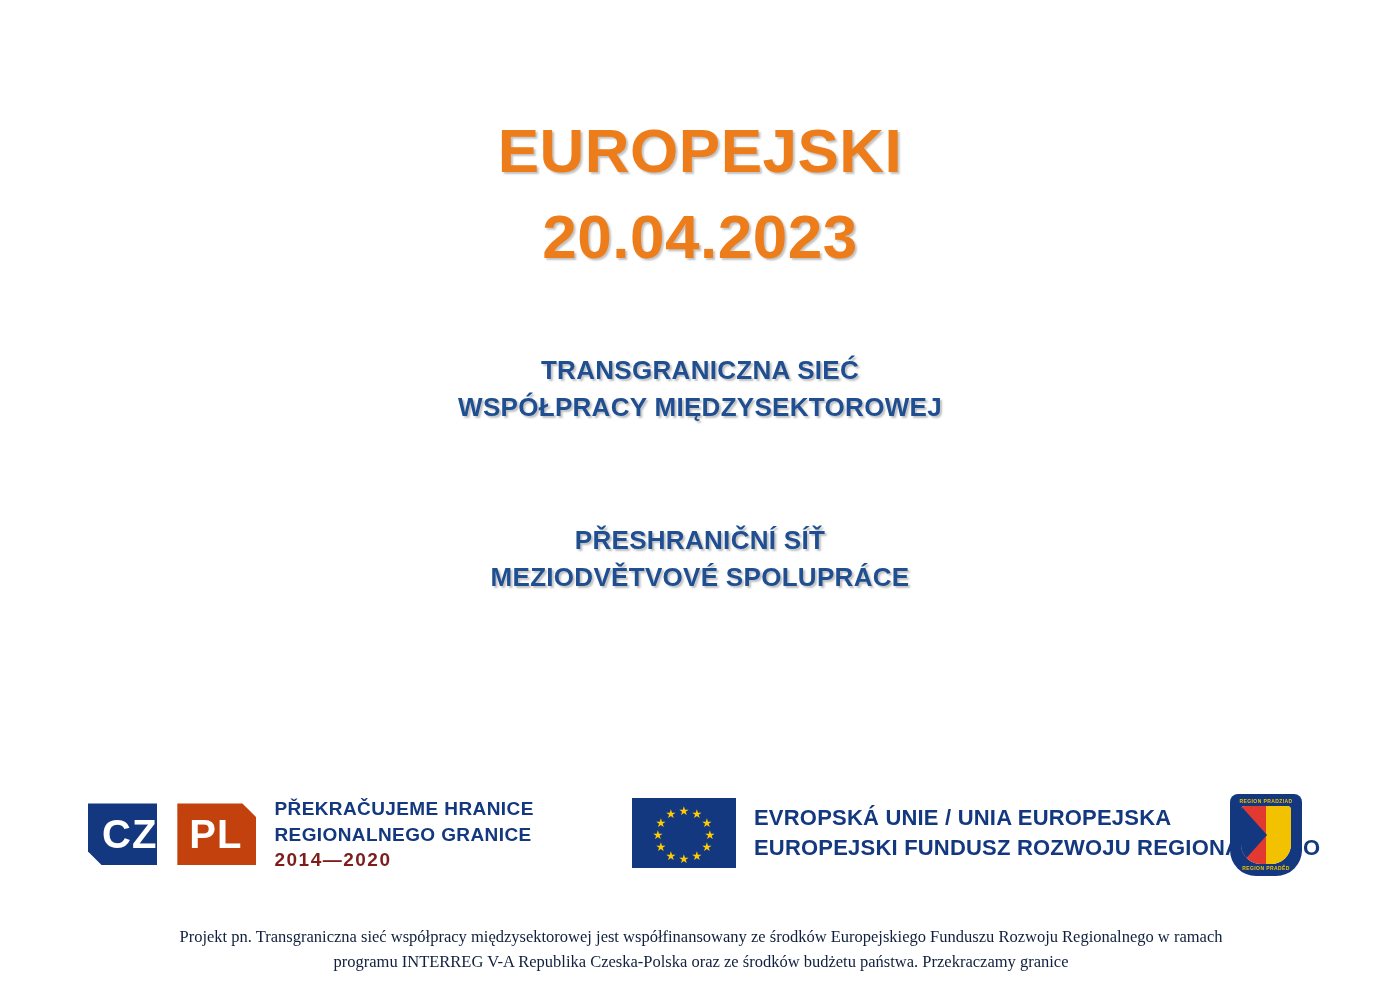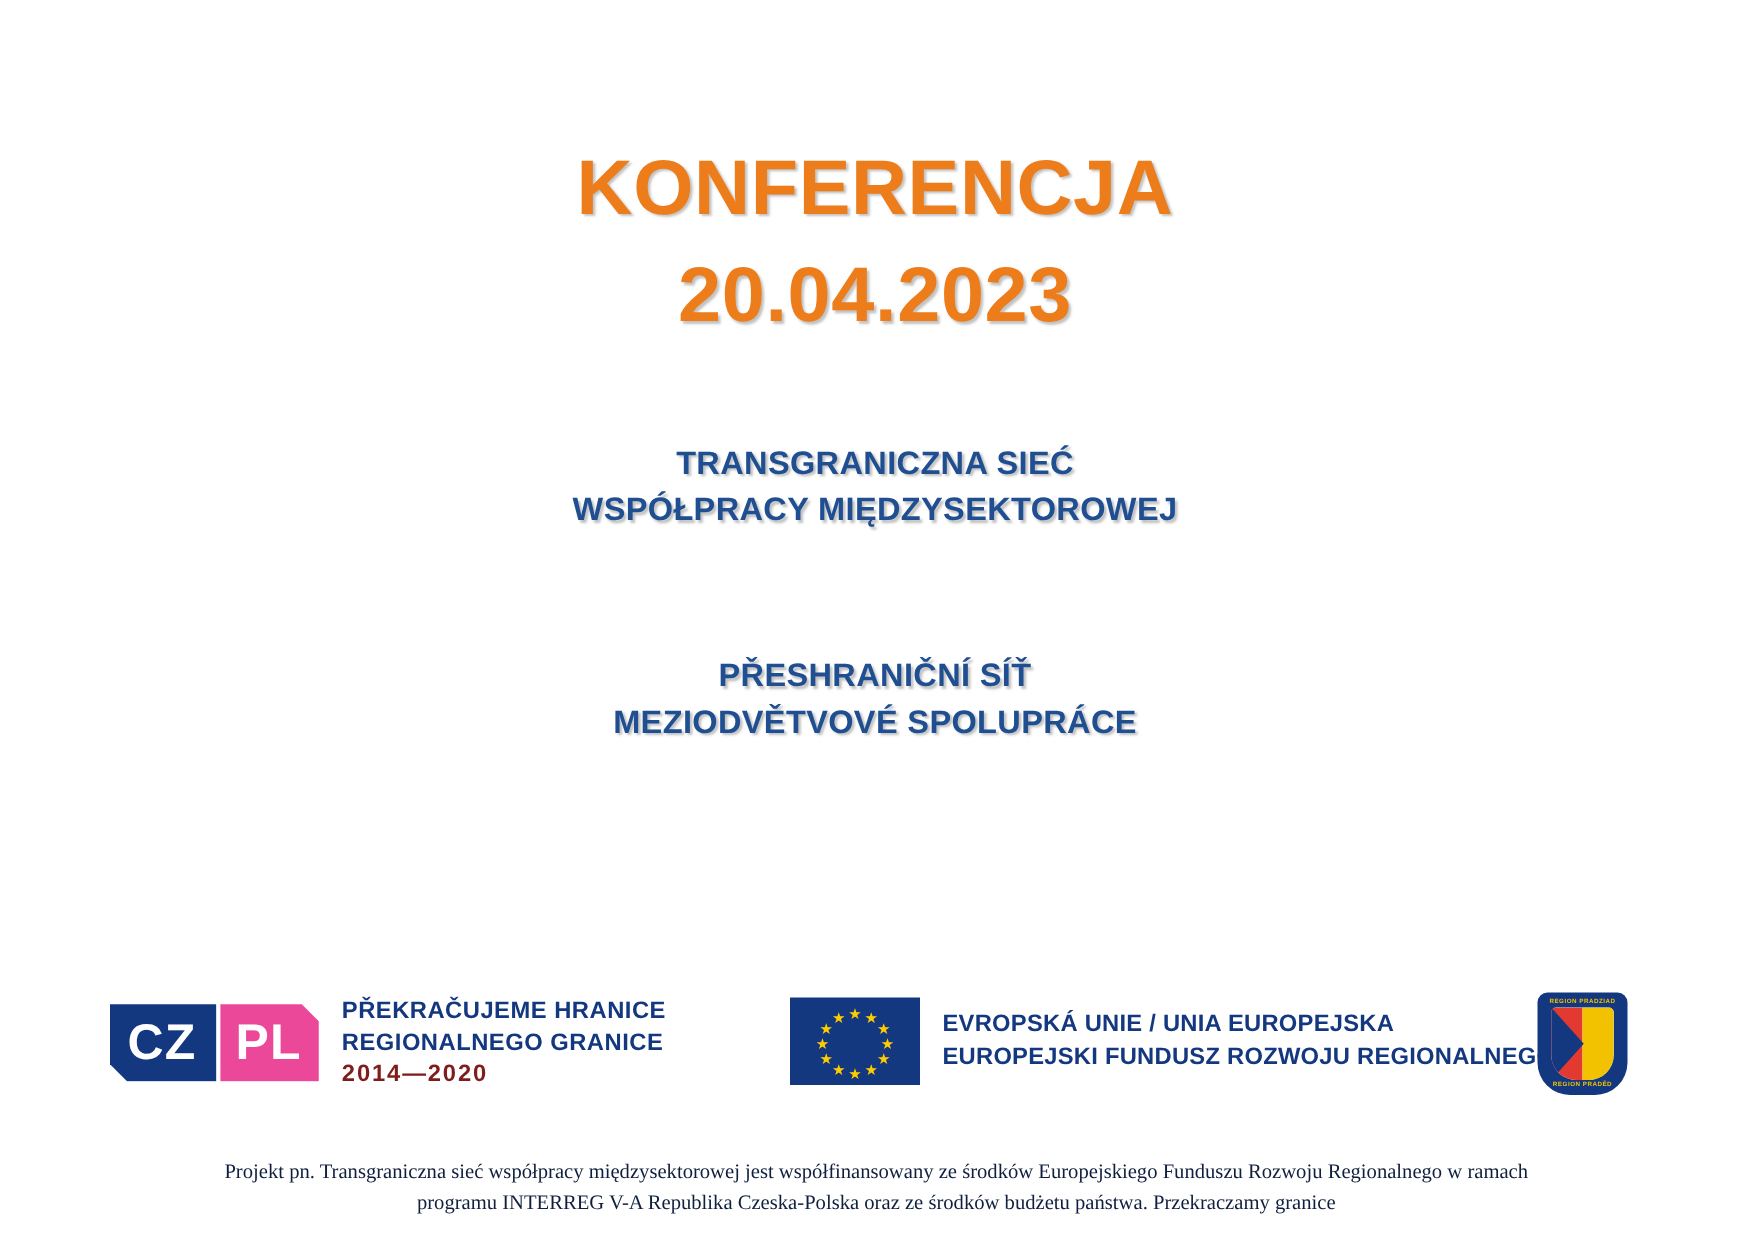--- a/index.html
+++ b/index.html
@@ -83,34 +83,34 @@
     display: flex;
     align-items: stretch;
     height: 62px;
   }
   .czpl-cz {
     background: #14387F;
     color: #ffffff;
     font-size: 40px;
     font-weight: bold;
     letter-spacing: 1px;
-    padding: 0 16px 0 14px;
+    padding: 0 0 0 14px;
     display: flex;
     align-items: center;
     line-height: 1;
     clip-path: polygon(0 0, 100% 0, 100% 100%, 14px 100%, 0 calc(100% - 14px));
   }
   .czpl-pl {
-    background: #ec4899;
+    background: #c2410c;
     color: #ffffff;
     font-size: 40px;
     font-weight: bold;
     letter-spacing: 1px;
     padding: 0 14px 0 12px;
-    margin-left: 3px;
+    margin-left: 20px;
     display: flex;
     align-items: center;
     line-height: 1;
     clip-path: polygon(0 0, calc(100% - 14px) 0, 100% 14px, 100% 100%, 0 100%);
   }
   .czpl-text {
     margin-left: 18px;
     color: #14387F;
     font-size: 19px;
     font-weight: bold;
@@ -141,21 +141,21 @@
   .eu-star {
     position: absolute;
     color: #FFCC00;
     font-size: 12px;
     line-height: 1;
     transform: translate(-50%, -50%);
   }
   .eu-text {
     margin-left: 18px;
     color: #14387F;
-    font-size: 19px;
+    font-size: 22px;
     font-weight: bold;
     line-height: 1.38;
     letter-spacing: 0.2px;
   }
 
   
   .badge {
     position: absolute;
     left: 1230px;
     top: 4px;
@@ -217,21 +217,21 @@
     color: #0F1F3D;
     line-height: 1.5;
   }
 </style>
 </head>
 <body>
 
 <div class="slide">
 
   <div class="title-block">
-    <div class="title-line">KONFERENCJA</div>
+    <div class="title-line">EUROPEJSKI</div>
     <div class="title-line">20.04.2023</div>
   </div>
 
   <div class="subtitle-pl">
     <div class="subtitle-line">TRANSGRANICZNA SIEĆ</div>
     <div class="subtitle-line">WSPÓŁPRACY MIĘDZYSEKTOROWEJ</div>
   </div>
 
   <div class="subtitle-cz">
     <div class="subtitle-line">PŘESHRANIČNÍ SÍŤ</div>

